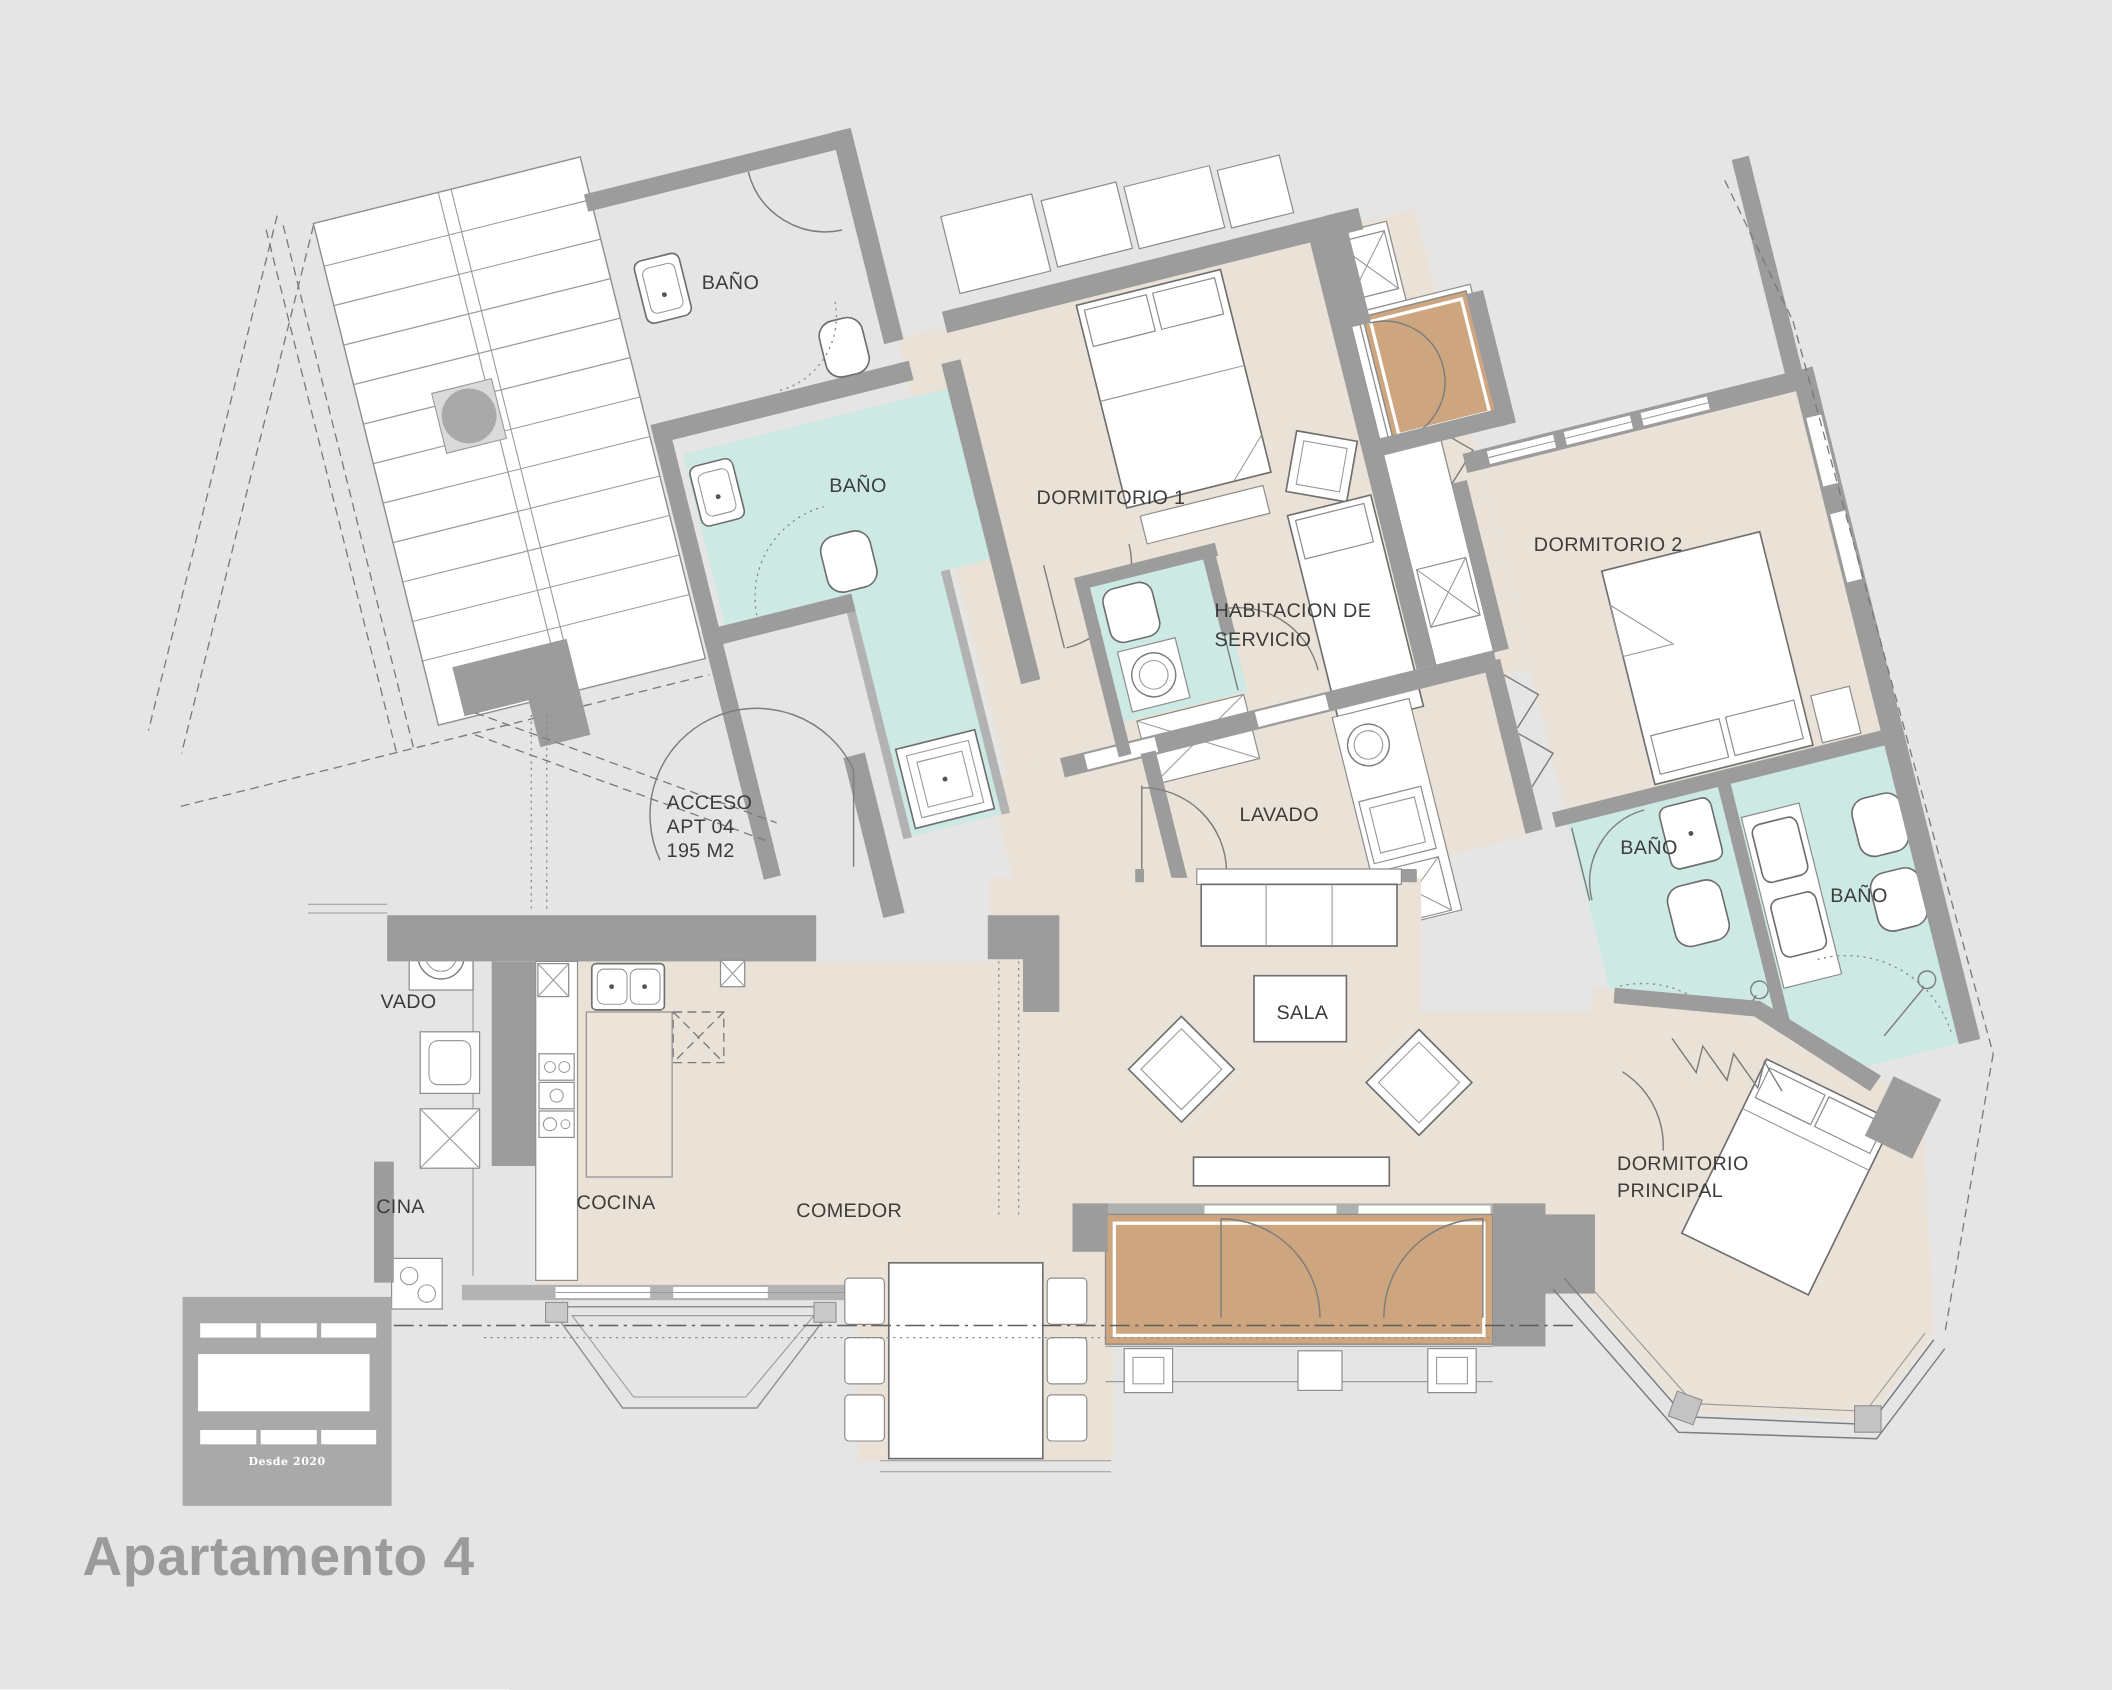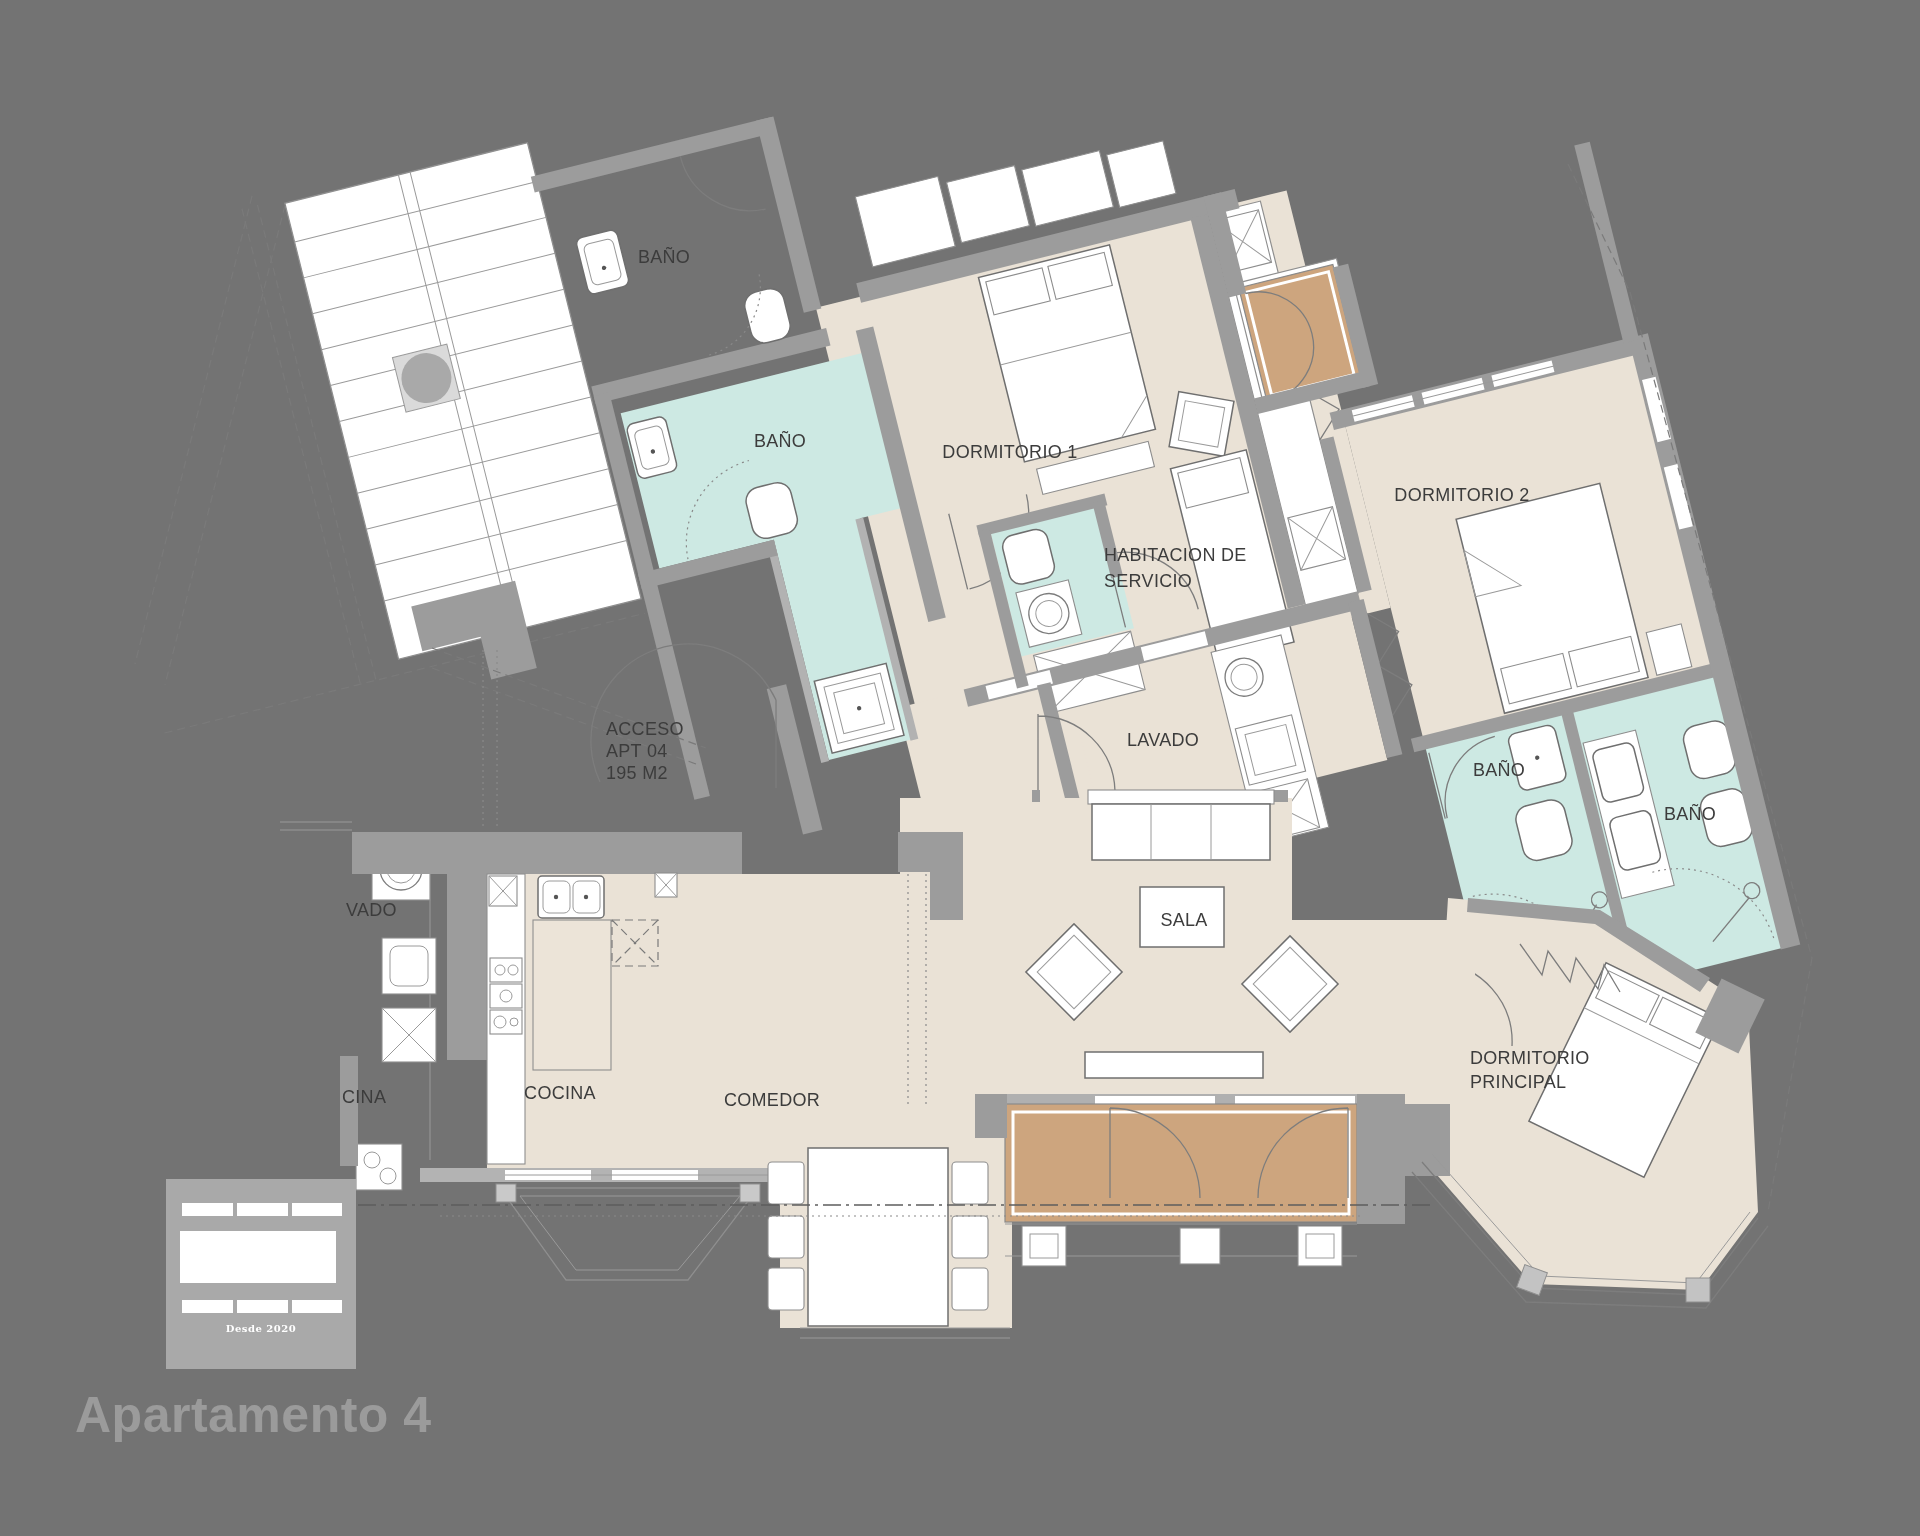--- a/index.html
+++ b/index.html
@@ -1,16 +1,16 @@
 <!DOCTYPE html>
 <html><head>
 <meta charset="utf-8">
 <style>
   html,body{margin:0;padding:0;background:#fff;}
-  .stage{position:relative;width:1920px;height:1536px;background:#737373;overflow:hidden;
+  .stage{position:relative;width:1920px;height:1536px;background:#e5e5e5;overflow:hidden;
          font-family:"Liberation Sans",sans-serif;}
   svg{position:absolute;left:0;top:0;}
   
   .beige{fill:#eae2d6;stroke:none}
   .teal{fill:#cde9e3;stroke:none}
   .brown{fill:#cda57e;stroke:#8a8a8a;stroke-width:1.2}
   .wall{fill:#9c9c9c;stroke:none}
   .wall2{fill:#b2b2b2;stroke:none}
   .thin{fill:none;stroke:#7d7d7d;stroke-width:1.3}
   .thin2{fill:none;stroke:#9a9a9a;stroke-width:1}

